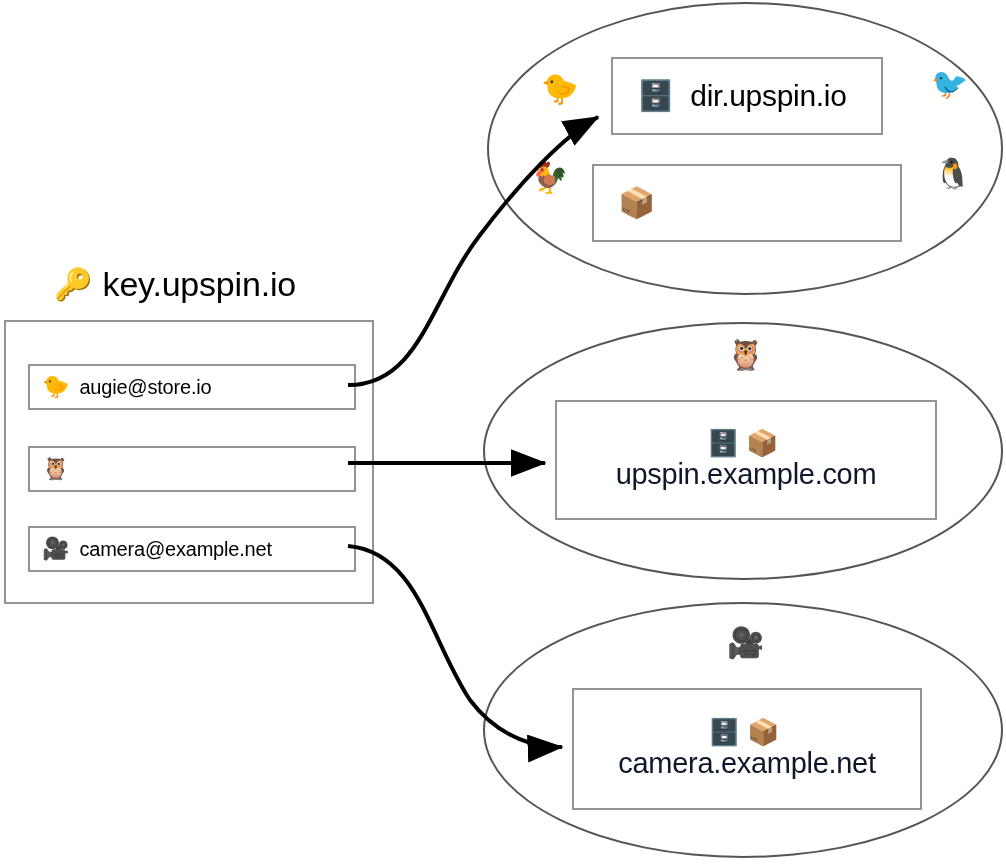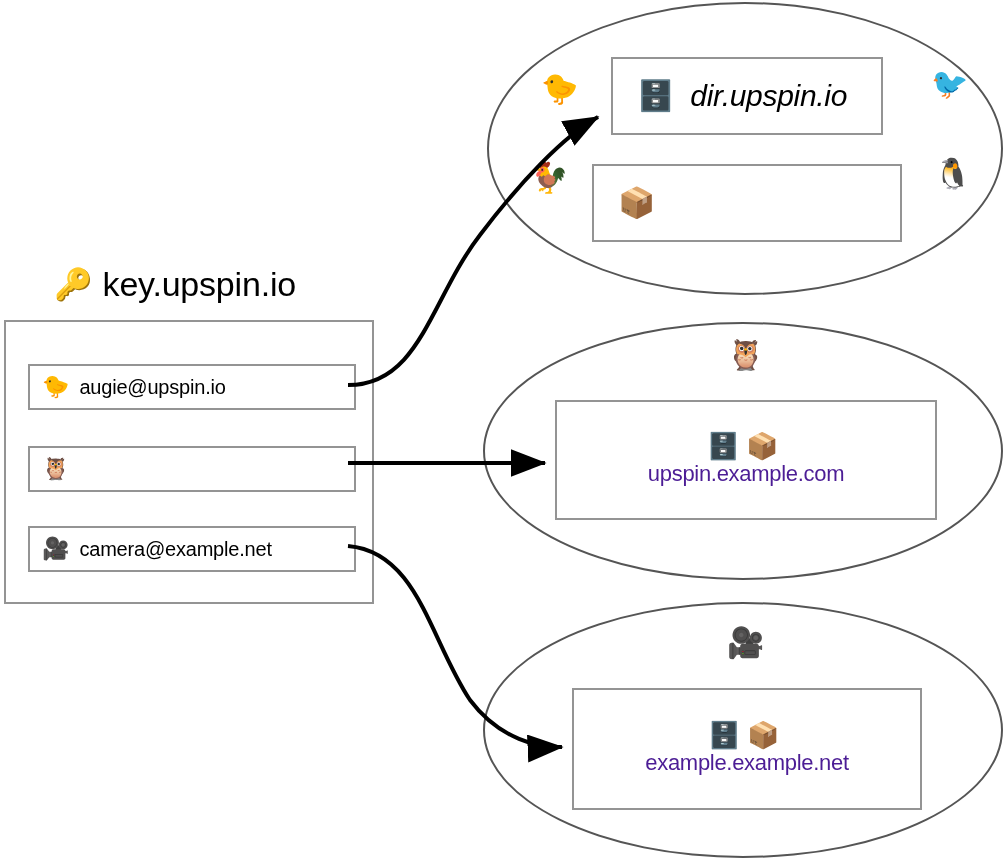--- a/index.html
+++ b/index.html
@@ -98,31 +98,31 @@
   
   #dir-box {
     left: 611px; top: 57px; width: 272px; height: 78px;
     display: flex; align-items: center; gap: 16px; padding-left: 24px;
   }
   #store-box {
     left: 592px; top: 164px; width: 310px; height: 78px;
     display: flex; align-items: center; gap: 16px; padding-left: 24px;
   }
   .svc-inline .emoji { font-size: 30px; line-height: 1; }
-  .svc-inline .label { font-size: 30px; color: #000000; letter-spacing: -0.3px; white-space: nowrap; font-style: italic; }
+  .svc-inline .label { font-size: 30px; color: #000000; letter-spacing: -0.3px; white-space: nowrap; }
 
   .host-box {
     display: flex;
     flex-direction: column;
     align-items: center;
     justify-content: center;
     gap: 2px;
   }
   .host-box .icons { font-size: 26px; line-height: 1; letter-spacing: 6px; }
-  .host-box .label { font-size: 22px; color: #4c1d95; letter-spacing: -0.3px; white-space: nowrap; }
+  .host-box .label { font-size: 29px; color: #0f172a; letter-spacing: -0.3px; white-space: nowrap; }
   #host-box-com { left: 555px; top: 400px; width: 382px; height: 120px; }
   #host-box-net { left: 572px; top: 688px; width: 350px; height: 122px; }
 
   
   #arrows {
     position: absolute;
     left: 0; top: 0;
     width: 1006px; height: 866px;
     pointer-events: none;
   }
@@ -134,21 +134,21 @@
 
   <div id="key-title">
     <span class="emoji">🔑</span>
     <span class="label">key.upspin.io</span>
   </div>
 
   <div class="rect" id="key-box">
 
     <div class="user-row" id="user-row-0">
       <span class="emoji">🐤</span>
-      <span class="label">augie@upspin.io</span>
+      <span class="label">augie@store.io</span>
     </div>
 
     <div class="user-row" id="user-row-1">
       <span class="emoji">🦉</span>
     </div>
 
     <div class="user-row" id="user-row-2">
       <span class="emoji">🎥</span>
       <span class="label">camera@example.net</span>
     </div>
@@ -179,21 +179,21 @@
     <span class="icons"><span>🗄️</span><span>📦</span></span>
     <span class="label">upspin.example.com</span>
   </div>
 
   <div class="ellipse" id="ellipse-example-net"></div>
 
   <span class="badge-emoji" style="left:727px; top:628px;">🎥</span>
 
   <div class="rect host-box" id="host-box-net">
     <span class="icons"><span>🗄️</span><span>📦</span></span>
-    <span class="label">example.example.net</span>
+    <span class="label">camera.example.net</span>
   </div>
 
   <svg id="arrows" viewBox="0 0 1006 866">
     <defs>
       <marker id="arrowhead" markerWidth="9" markerHeight="7" refX="8.6" refY="3.5" orient="auto" markerUnits="strokeWidth">
         <path d="M0,0 L9,3.5 L0,7 Z" fill="#000000"></path>
       </marker>
     </defs>
 
     <path d="M348,385 C420,385 430,300 480,235 C520,182 565,135 598,117" fill="none" stroke="#000000" stroke-width="4" marker-end="url(#arrowhead)"></path>

